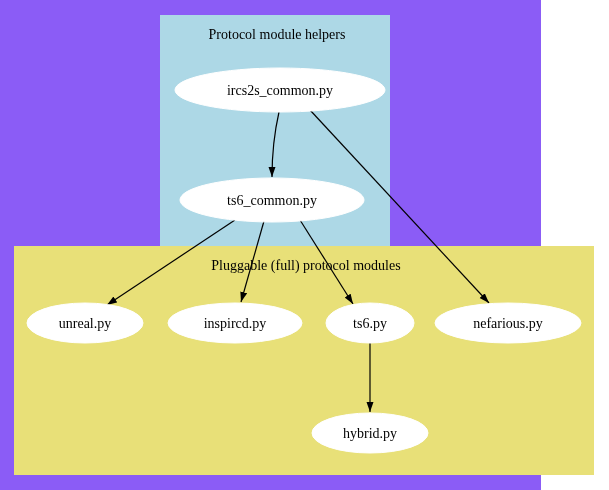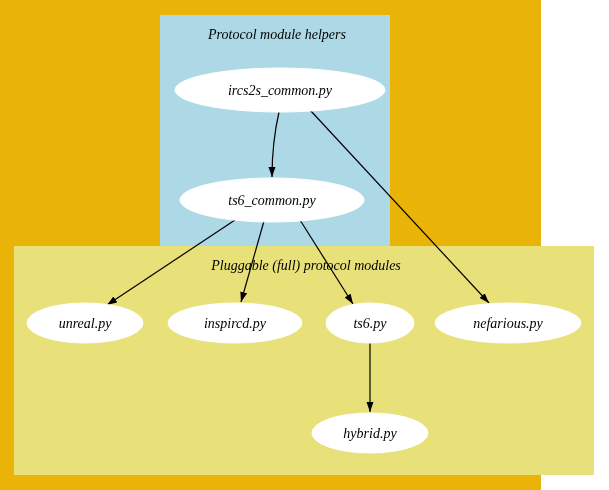--- a/index.html
+++ b/index.html
@@ -4,22 +4,21 @@
   <style>
     html, body {
       margin: 0;
       padding: 0;
       background: #ffffff;
     }
     .diagram-wrap {
       width: 541px;
       height: 490px;
       position: relative;
-      background: #eab308;
-      font-style: italic;
+      background: #8b5cf6;
     }
     svg {
       display: block;
     }
     text {
       font-family: "Liberation Serif", "DejaVu Serif", serif;
       font-size: 14px;
       fill: #000000;
     }
     .edge {

